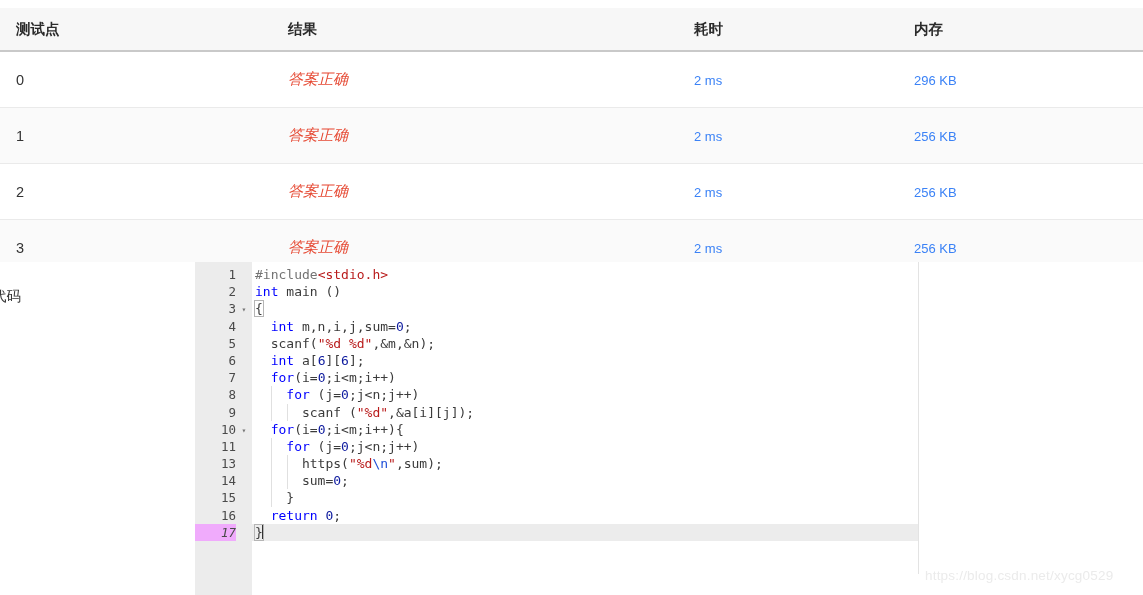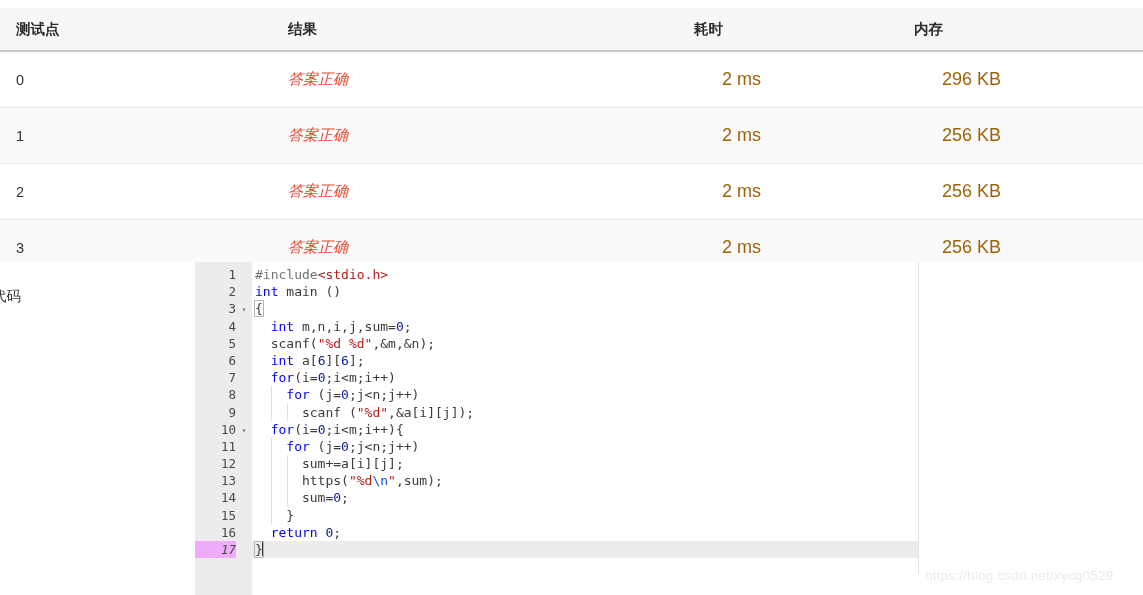--- a/index.html
+++ b/index.html
@@ -69,23 +69,22 @@
     font-size: 14.5px;
     color: #333333;
     border-bottom: 1px solid #eaeaea;
   }
   .verdict-ok {
     color: #e64a34;
     font-size: 15px;
     font-style: italic;
   }
   .metric {
-    color: #a16207;
-    font-size: 18px;
-    margin-left: 28px;
+    color: #3b82f6;
+    font-size: 13px;
   }
 
   
   .code-section {
     position: absolute;
     left: 0;
     top: 262px;
     width: 1143px;
     height: 333px;
     background: #ffffff;
@@ -336,26 +335,20 @@
         <span class="ln-fold">▾</span>
         <span class="ln-code"><span class="tok-plain">  </span><span class="tok-kw">for</span><span class="tok-plain">(i=</span><span class="tok-num">0</span><span class="tok-plain">;i&lt;m;i++){</span></span>
       </div>
 
       <div class="code-line">
         <span class="ln-num">11</span>
         <span class="indent-guide" style="left:76px;"></span>
         <span class="ln-code"><span class="tok-plain">    </span><span class="tok-kw">for</span><span class="tok-plain"> (j=</span><span class="tok-num">0</span><span class="tok-plain">;j&lt;n;j++)</span></span>
       </div>
 
-      <div class="code-line">
-        <span class="ln-num">12</span>
-        <span class="indent-guide" style="left:76px;"></span>
-        <span class="indent-guide" style="left:92px;"></span>
-        <span class="ln-code"><span class="tok-plain">      sum+=a[i][j];</span></span>
-      </div>
 
       <div class="code-line">
         <span class="ln-num">13</span>
         <span class="indent-guide" style="left:76px;"></span>
         <span class="indent-guide" style="left:92px;"></span>
         <span class="ln-code"><span class="tok-plain">      https(</span><span class="tok-str">"%d</span><span class="tok-esc">\n</span><span class="tok-str">"</span><span class="tok-plain">,sum);</span></span>
       </div>
 
       <div class="code-line">
         <span class="ln-num">14</span>

